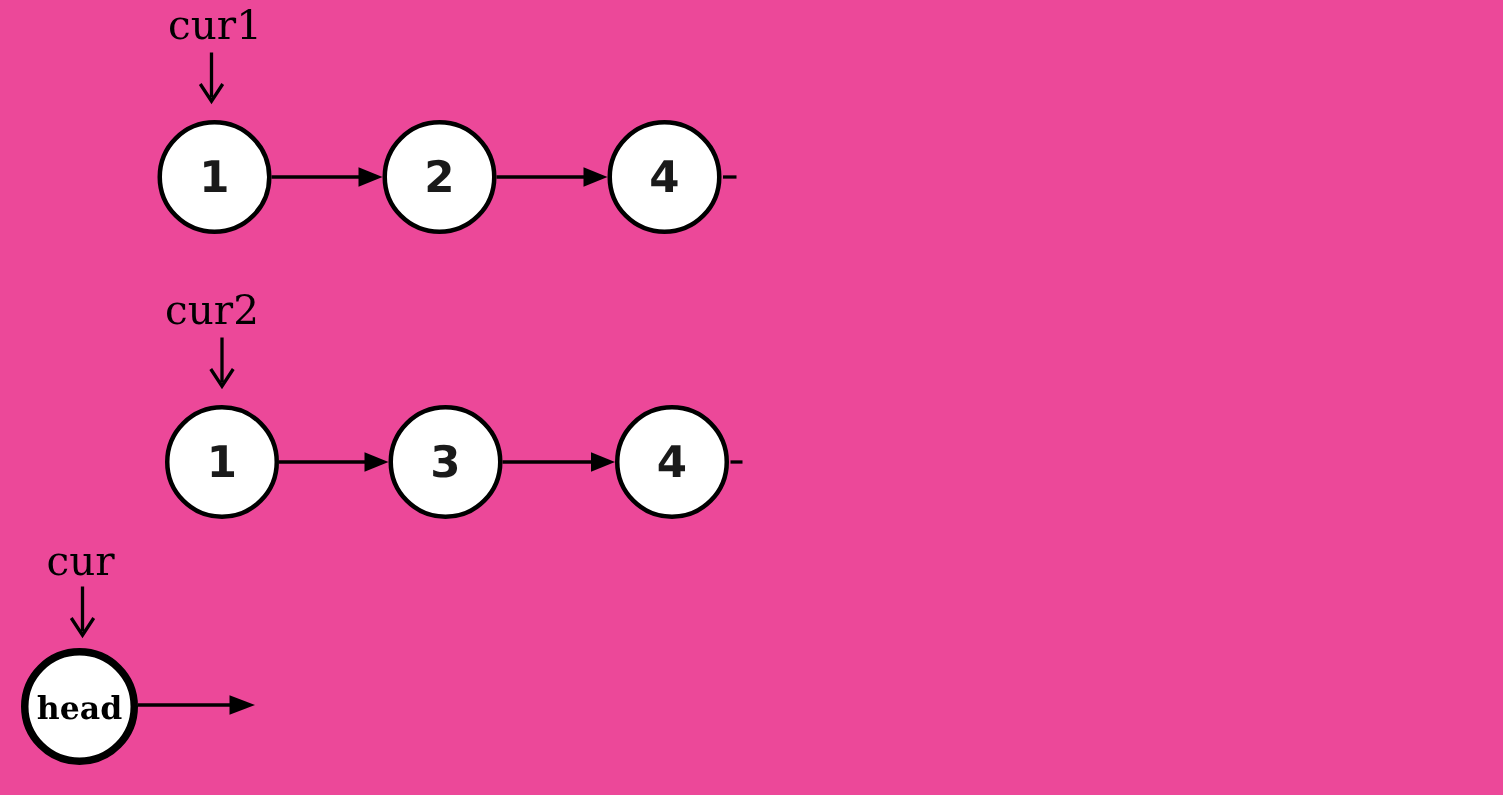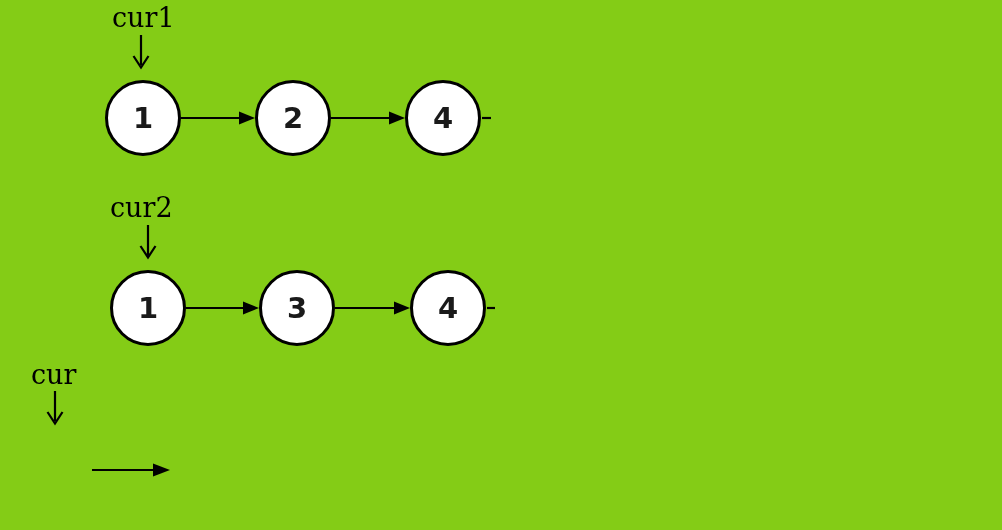--- a/index.html
+++ b/index.html
@@ -5,21 +5,21 @@
 <style>
   html, body {
     margin: 0;
     padding: 0;
     background: #ffffff;
   }
   #canvas {
     position: relative;
     width: 1002px;
     height: 530px;
-    background: #84cc16;
+    background: #ec4899;
     overflow: hidden;
     font-family: "DejaVu Serif", serif;
   }
   .lbl {
     position: absolute;
     font-family: "DejaVu Serif", serif;
     font-size: 27px;
     line-height: 1.1;
     color: #000;
     white-space: nowrap;
@@ -126,19 +126,22 @@
   <svg class="arr" style="left:487px; top:306px;" width="8" height="4" aria-hidden="true">
     <line x1="0" y1="2" x2="8" y2="2" stroke="#000" stroke-width="2.2"></line>
   </svg>
 
   <div class="lbl" style="left:31px; top:360px;text-align:right;">cur</div>
 
   <svg class="arr" style="left:43px; top:390px;" width="24" height="38" aria-hidden="true">
     <path d="M12 1 L12 31 M4.5 22 L12 33.5 L19.5 22" fill="none" stroke="#000" stroke-width="2.2"></path>
   </svg>
 
+  <div class="node head-node" style="left:14px; top:432px;">
+    <span class="nv">head</span>
+  </div>
 
   <svg class="arr" style="left:92px; top:460px;" width="78" height="20" aria-hidden="true">
     <line x1="0" y1="10" x2="62" y2="10" stroke="#000" stroke-width="2.2"></line>
     <polygon points="61,3.5 78,10 61,16.5" fill="#000"></polygon>
   </svg>
 
 </div>
 
 </body></html>

